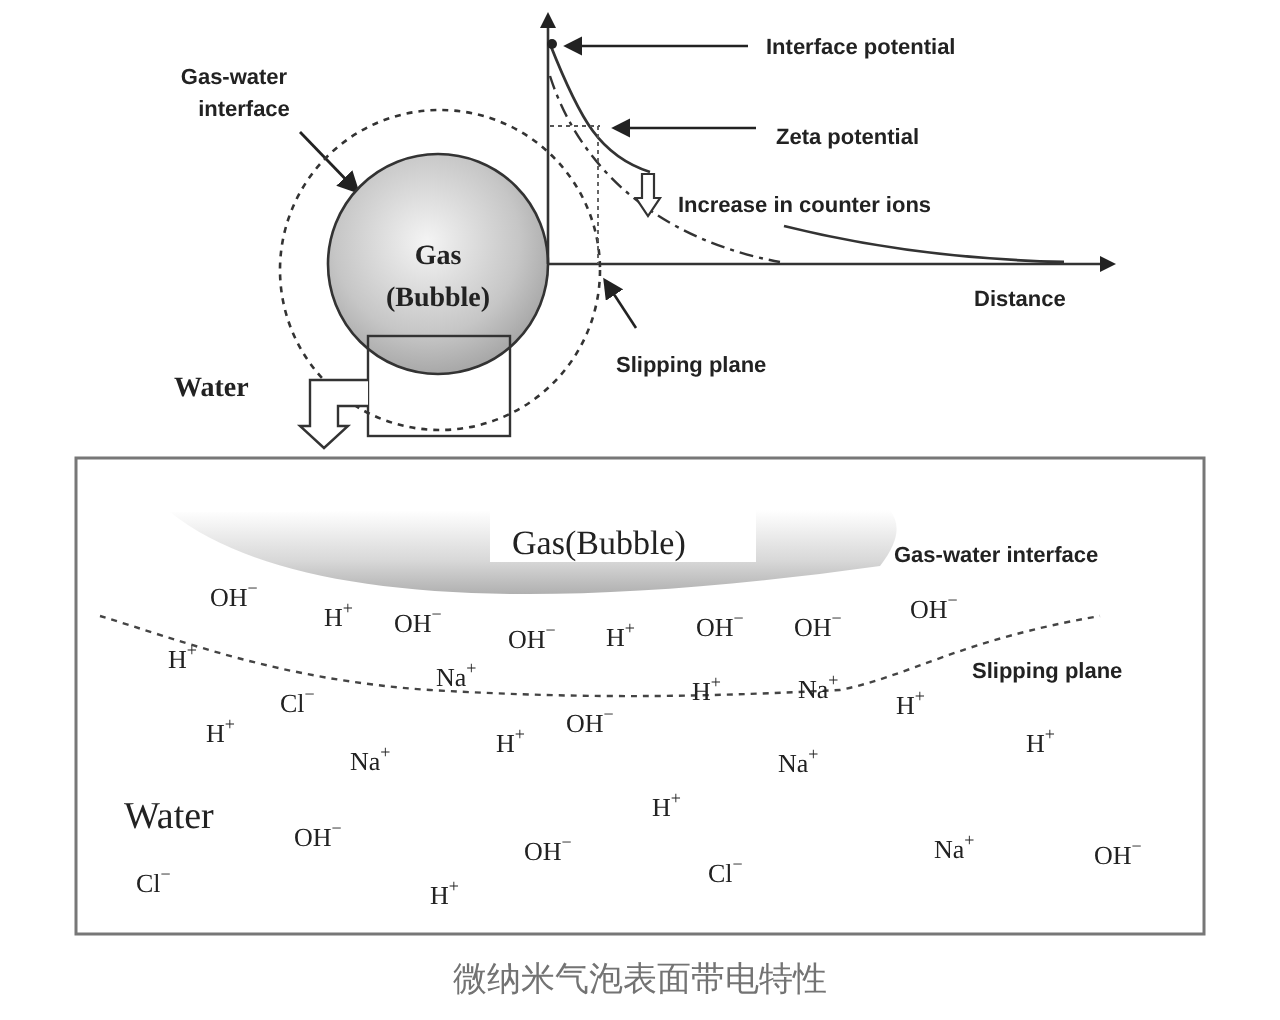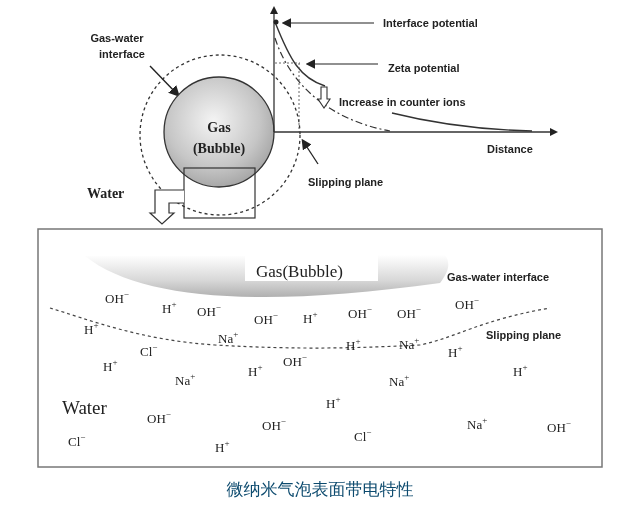--- a/index.html
+++ b/index.html
@@ -2,21 +2,21 @@
 <html><head>
 <meta charset="utf-8">
 <style>
   html,body{margin:0;padding:0;background:#fff;}
   body{width:640px;height:510px;position:relative;overflow:hidden;font-family:"DejaVu Sans",sans-serif;}
   #diagram{position:absolute;left:0;top:0;width:640px;height:510px;}
   .lbl{font-family:"Liberation Sans",sans-serif;font-weight:bold;font-size:11px;fill:#222;}
   .ion{font-family:"Liberation Serif",serif;font-size:13px;fill:#222;}
   .sup{font-size:9px;}
   .serif-big{font-family:"Liberation Serif",serif;fill:#222;}
-  .caption{position:absolute;left:0;width:640px;top:478px;text-align:center;font-family:"DejaVu Sans",sans-serif;font-size:17px;color:#0c4a6e;}
+  .caption{position:absolute;left:0;width:640px;top:478px;text-align:center;font-family:"DejaVu Sans",sans-serif;font-size:17px;color:#737373;}
 </style>
 </head>
 <body>
 
 <svg id="diagram" viewBox="0 0 640 510" xmlns="http://www.w3.org/2000/svg">
   <defs>
     <radialGradient id="bubbleGrad" cx="45%" cy="40%" r="60%">
       <stop offset="0%" stop-color="#f4f4f4"></stop>
       <stop offset="70%" stop-color="#c6c6c6"></stop>
       <stop offset="100%" stop-color="#a8a8a8"></stop>

